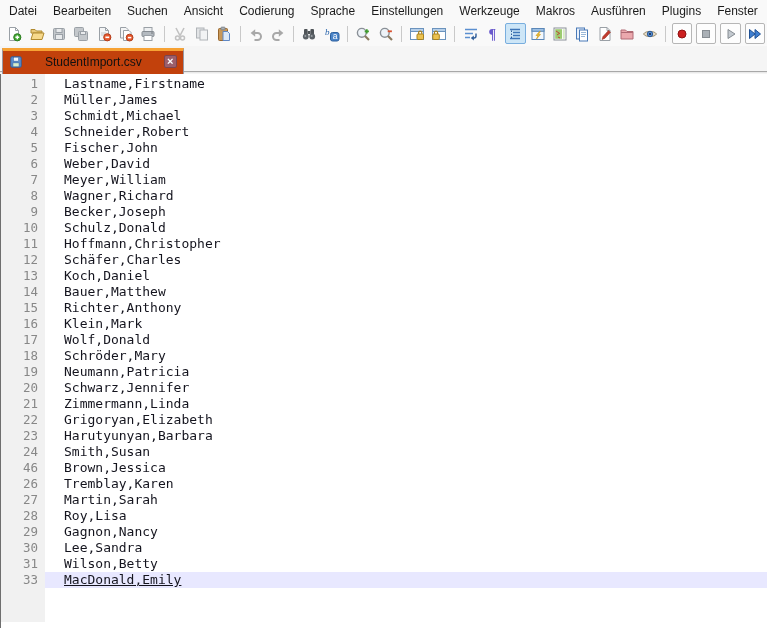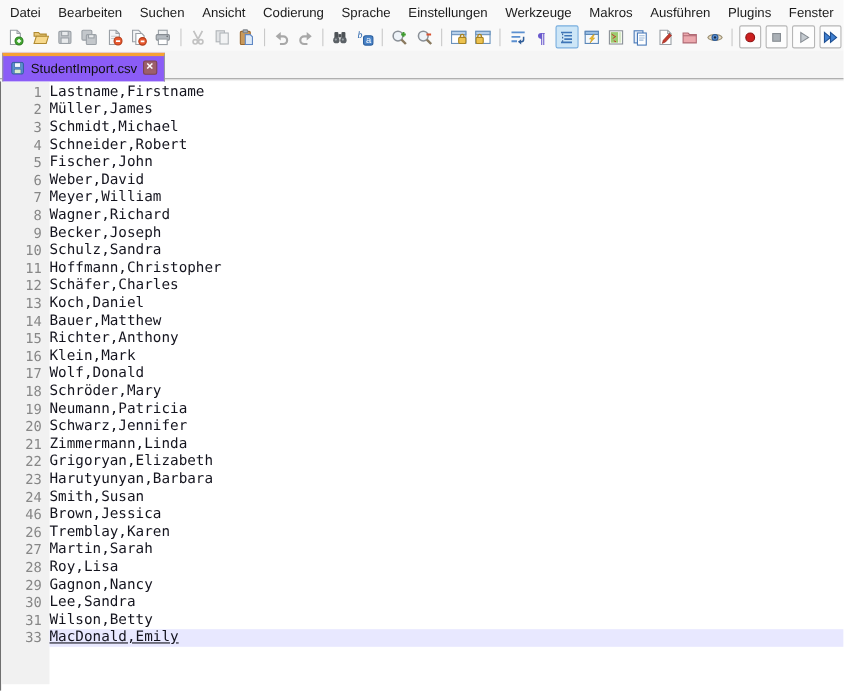--- a/index.html
+++ b/index.html
@@ -19,39 +19,39 @@
         border:1px solid transparent;background:transparent;padding:0;margin:0 1px;box-sizing:border-box;}
   .tbtn svg{width:16px;height:16px;display:block;}
   .tbtn.framed{border:1px solid #b6b6b6;background:#fdfdfd;border-radius:2px;margin:0 2px;}
   .tbtn.active{background:var(--active-btn,#cde6f7);border:1px solid #79aede;border-radius:2px;}
   .tsep{width:1px;height:16px;background:#c9c9c9;margin:0 4px;flex:0 0 auto;}
 
   
   .tabbar{height:28px;background:#f5f5f5;position:relative;display:flex;align-items:flex-end;flex:0 0 auto;}
   .tabbar::after{content:"";position:absolute;left:0;right:0;bottom:2px;height:1px;background:#a8a8a8;}
   .tabbar::before{content:"";position:absolute;left:0;right:0;bottom:1px;height:1px;background:#e9e9e9;}
-  .tab{position:relative;z-index:2;display:flex;align-items:center;gap:5px;height:21px;
-       margin-left:2px;padding:0 6px 2px 6px;background:#8b5cf6;border:1px solid #9898a4;border-bottom:none;
+  .tab{position:relative;z-index:2;display:flex;align-items:center;gap:22px;height:21px;
+       margin-left:2px;padding:0 6px 2px 6px;background:#c2410c;border:1px solid #9898a4;border-bottom:none;
        border-top:3px solid var(--accent,#f7a234);font-size:12px;color:#111;cursor:default;}
   .tabicon svg{width:14px;height:14px;display:block;}
   .tabtitle{padding-top:1px;}
   .tabclose{width:13px;height:13px;background:#9c5f6b;border:1px solid #7a4550;border-radius:2px;
             color:#fff;font-size:11px;font-weight:bold;display:flex;align-items:center;
             justify-content:center;line-height:1;box-sizing:border-box;}
   .tabclose::before{content:"×";margin-top:-1px;}
 
   
   .editor{position:relative;flex:1;border-left:1px solid #6f6f6f;background:#fff;
           font-family:"DejaVu Sans Mono","Liberation Mono",monospace;font-size:13px;overflow:hidden;}
   .gutter-bg{position:absolute;left:0;top:0;width:44px;height:548px;background:var(--gutter,#f1f1f1);}
   .lines{position:relative;padding-top:2px;}
   .line{display:flex;height:16px;line-height:16px;}
   .ln{width:44px;box-sizing:border-box;padding-right:7px;text-align:right;
       color:var(--ln-color,#878787);font-size:12.5px;}
-  .code{flex:1;padding-left:0;color:#14141e;white-space:pre;}
+  .code{flex:1;padding-left:19px;color:#14141e;white-space:pre;}
   .line.current .code{background:var(--current-line,#e8e8ff);text-decoration:underline;}
 </style>
 </head>
 <body>
 
 <div class="window">
 
   <div class="menubar">
       <div class="menuitem"><span>Datei</span></div>
       <div class="menuitem"><span>Bearbeiten</span></div>
@@ -342,21 +342,21 @@
         <div class="line">
     <span class="ln">8</span>
     <span class="code">Wagner,Richard</span>
   </div>
         <div class="line">
     <span class="ln">9</span>
     <span class="code">Becker,Joseph</span>
   </div>
         <div class="line">
     <span class="ln">10</span>
-    <span class="code">Schulz,Sandra</span>
+    <span class="code">Schulz,Donald</span>
   </div>
         <div class="line">
     <span class="ln">11</span>
     <span class="code">Hoffmann,Christopher</span>
   </div>
         <div class="line">
     <span class="ln">12</span>
     <span class="code">Schäfer,Charles</span>
   </div>
         <div class="line">

